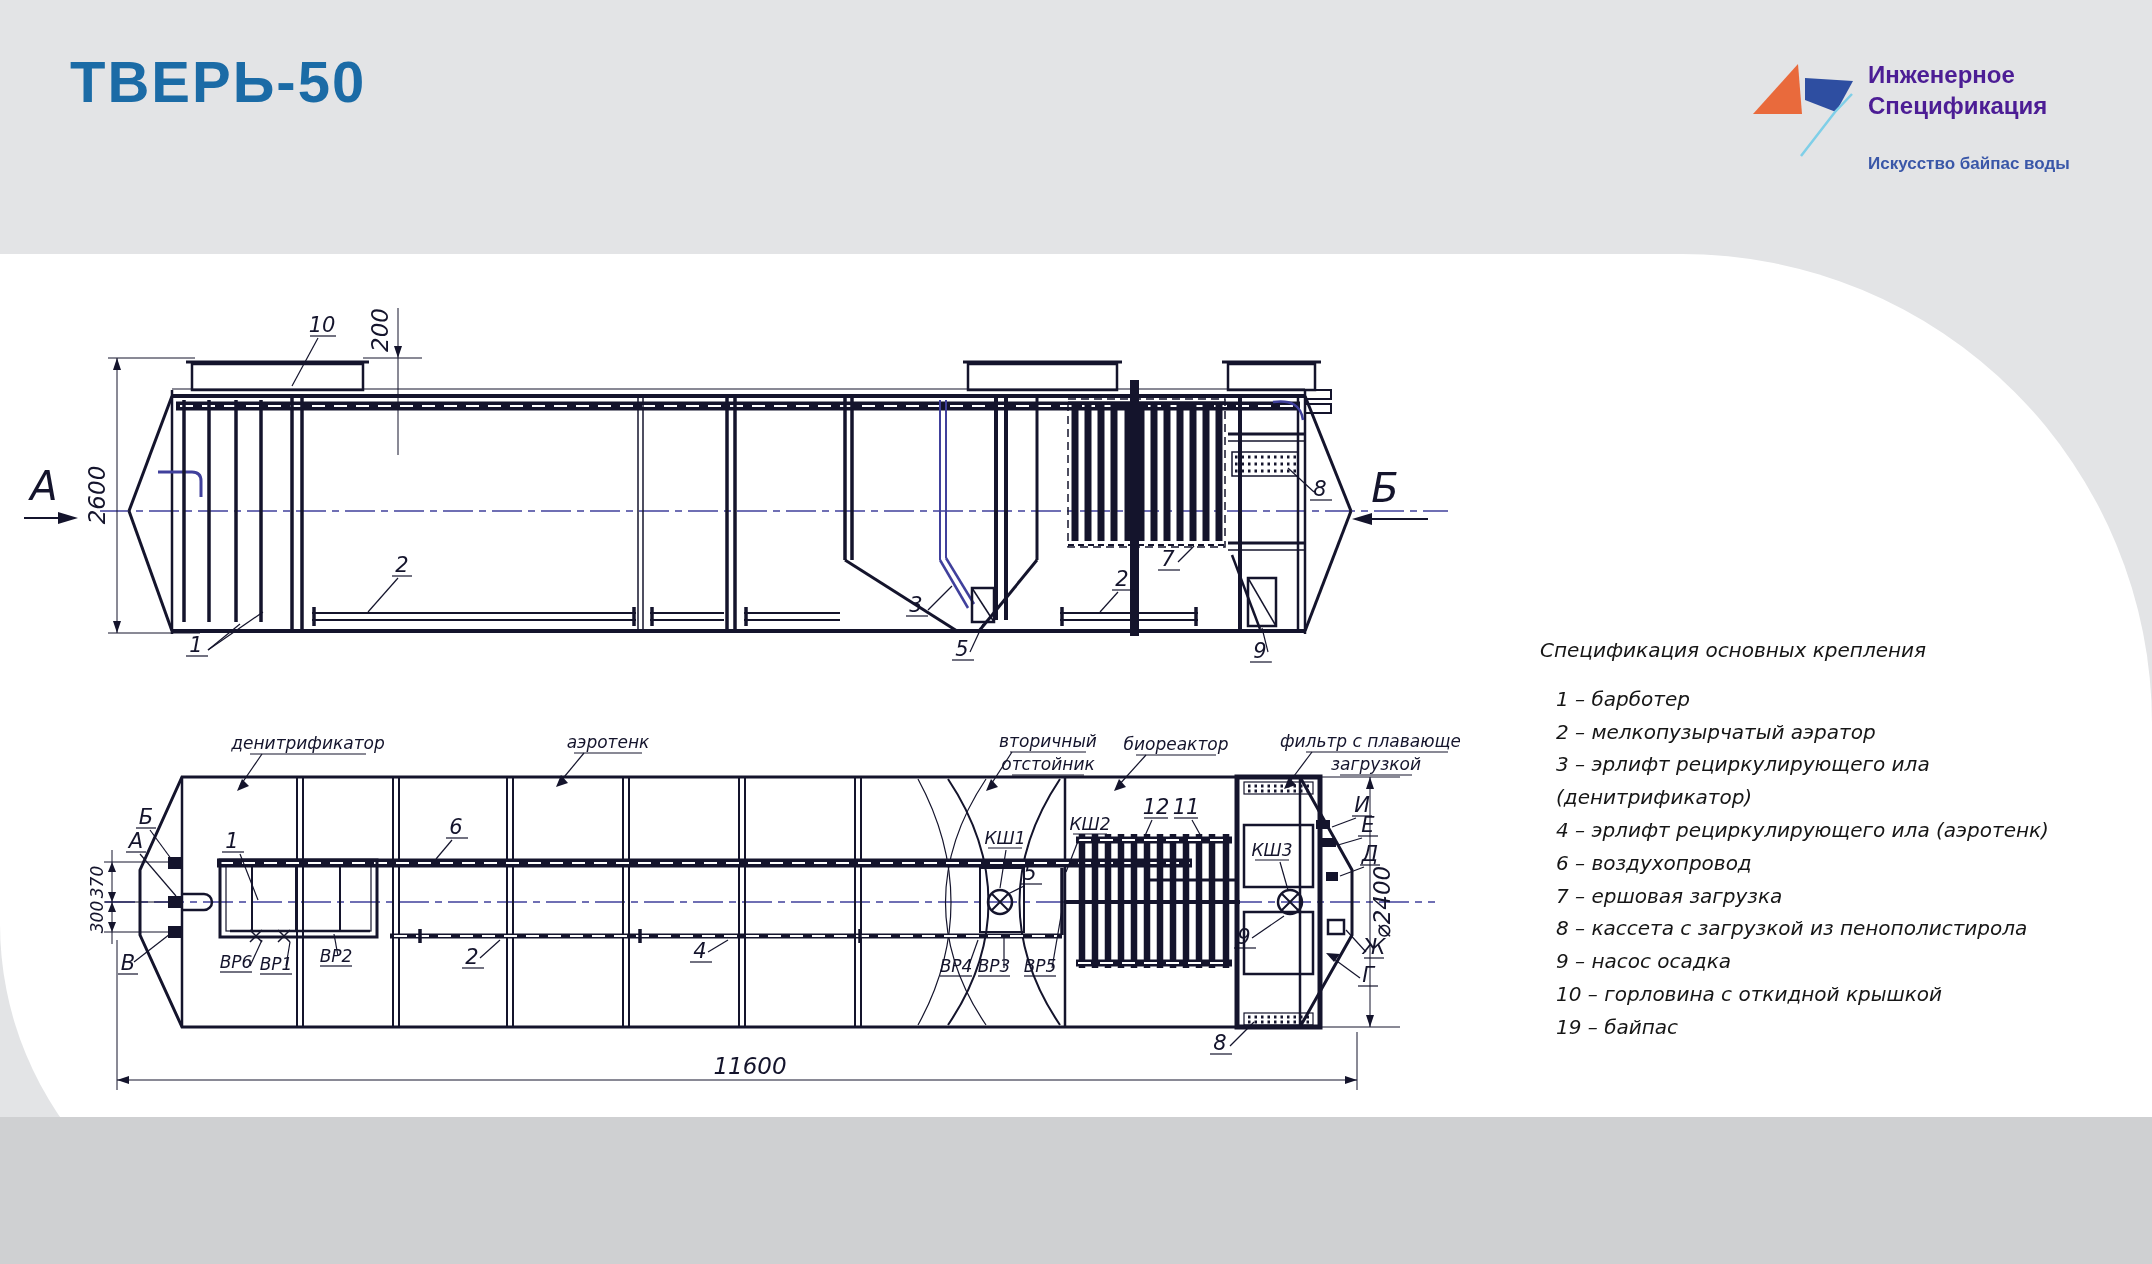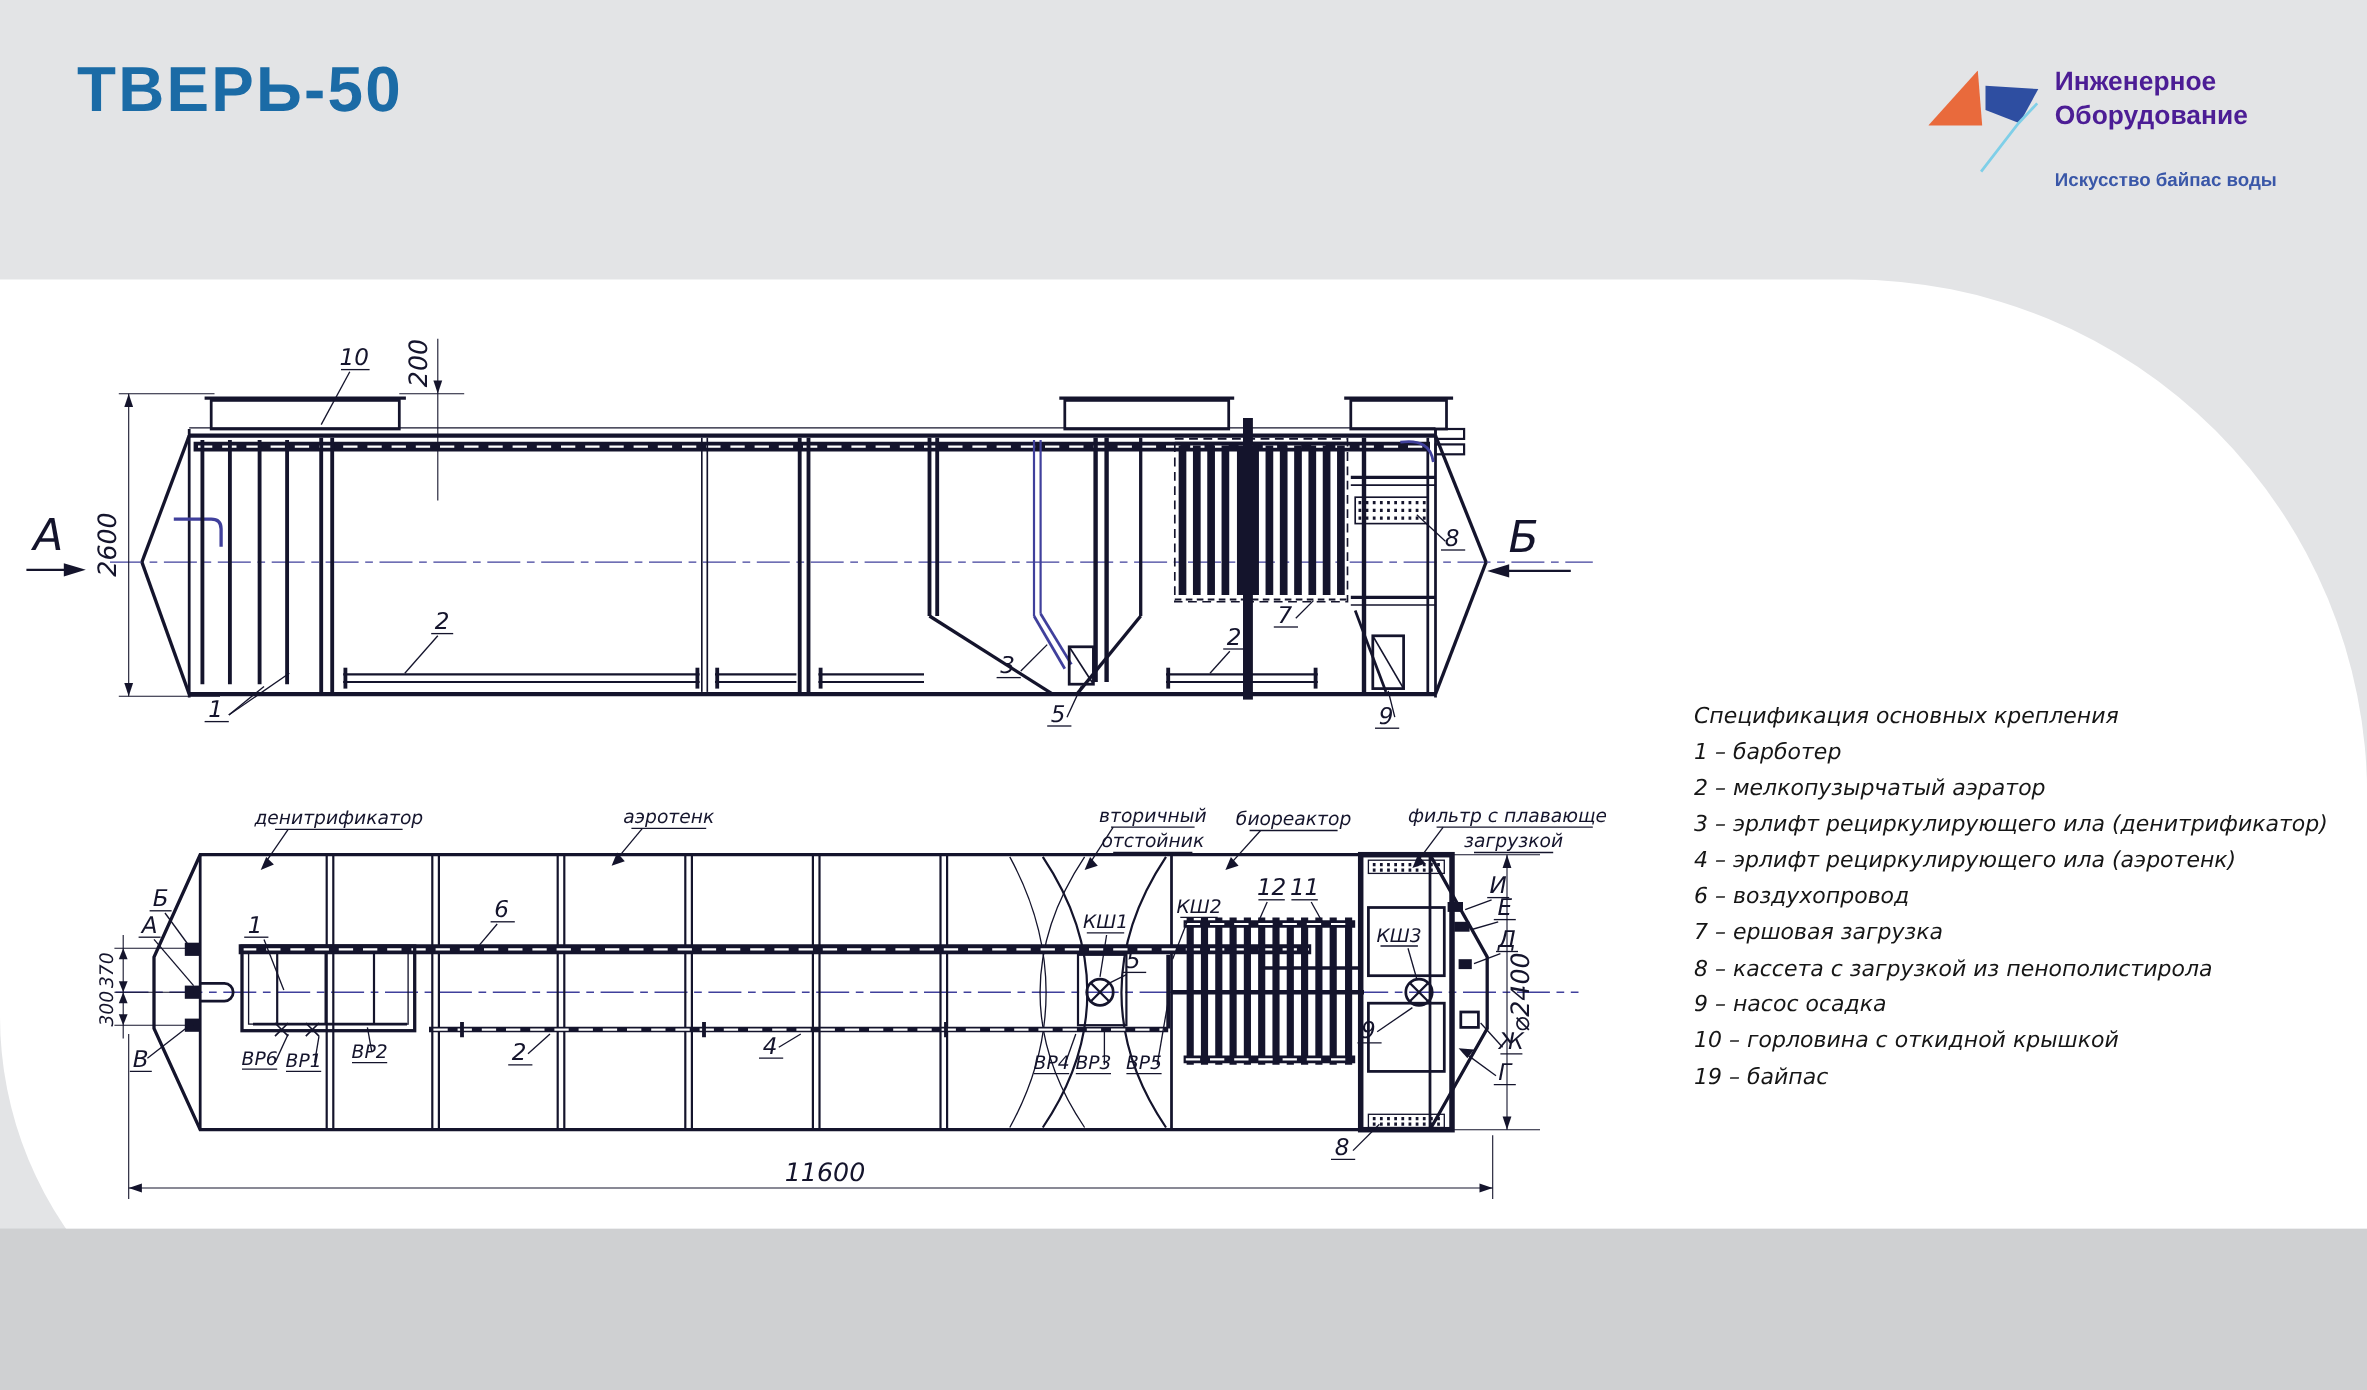--- a/index.html
+++ b/index.html
@@ -11,21 +11,21 @@
          letter-spacing:2px;color:#1b6ba6}
   .logo{position:absolute;left:1745px;top:55px;width:370px;height:125px}
   .logo-mark{position:absolute;left:8px;top:9px}
   .logo-name{position:absolute;left:123px;top:4px;font-weight:bold;font-size:24px;
          line-height:31px;color:#4c1d95;white-space:nowrap}
   .logo-tagline{position:absolute;left:123px;top:99px;font-weight:bold;font-size:17px;color:#3a57a8}
   .spec{position:absolute;left:1540px;top:634px;width:600px;
         font:italic 20px "DejaVu Sans",sans-serif;color:#161616}
   .spec *{line-height:32.8px}
   .spec-title{margin:0}
-  .spec ul{list-style:none;margin:0;padding:0}
+  .spec ul{list-style:none;margin:16px;padding:0}
   svg.draw{position:absolute}
   .mk{stroke:#14142c;fill:none;stroke-linecap:butt}
   .f{fill:#14142c;stroke:none}
   .blue{stroke:#40409c}
   .wdash{stroke:#fff;stroke-width:2;stroke-dasharray:13 9;fill:none}
   .cline{stroke:#40409c;stroke-width:1.3;stroke-dasharray:30 6 7 6;fill:none}
   .dsh{stroke-dasharray:8 5}
   .dot{stroke-dasharray:2.5 4}
   text.t{font:italic 17px "DejaVu Sans",sans-serif;fill:#14142c}
   text.tn{font:italic 21px "DejaVu Sans",sans-serif;fill:#14142c}
@@ -42,21 +42,21 @@
   <div class="page-title">ТВЕРЬ-50</div>
 
   <div class="logo">
     <svg class="logo-mark" width="105" height="100" viewBox="0 0 105 100">
       <polygon points="0,50 45,0 49,50" fill="#e96a3c"></polygon>
       <polygon points="52,14 100,17 83,48 52,36" fill="#2e4ea1"></polygon>
       <polyline points="48,92 82,48 99,30" fill="none" stroke="#7fcfe8" stroke-width="2.5"></polyline>
     </svg>
     <div class="logo-name">
       <div>Инженерное</div>
-      <div>Оборудование</div>
+      <div>Спецификация</div>
     </div>
     <div class="logo-tagline">Искусство байпас воды</div>
   </div>
 
   <svg class="draw" style="left:20px;top:240px" width="1440" height="440" viewBox="20 240 1440 440">
 
     <line class="cline" x1="100" y1="511" x2="1448" y2="511"></line>
 
     <g>
       <line class="mk" stroke-width="4" x1="172" y1="396" x2="1305" y2="396"></line>

